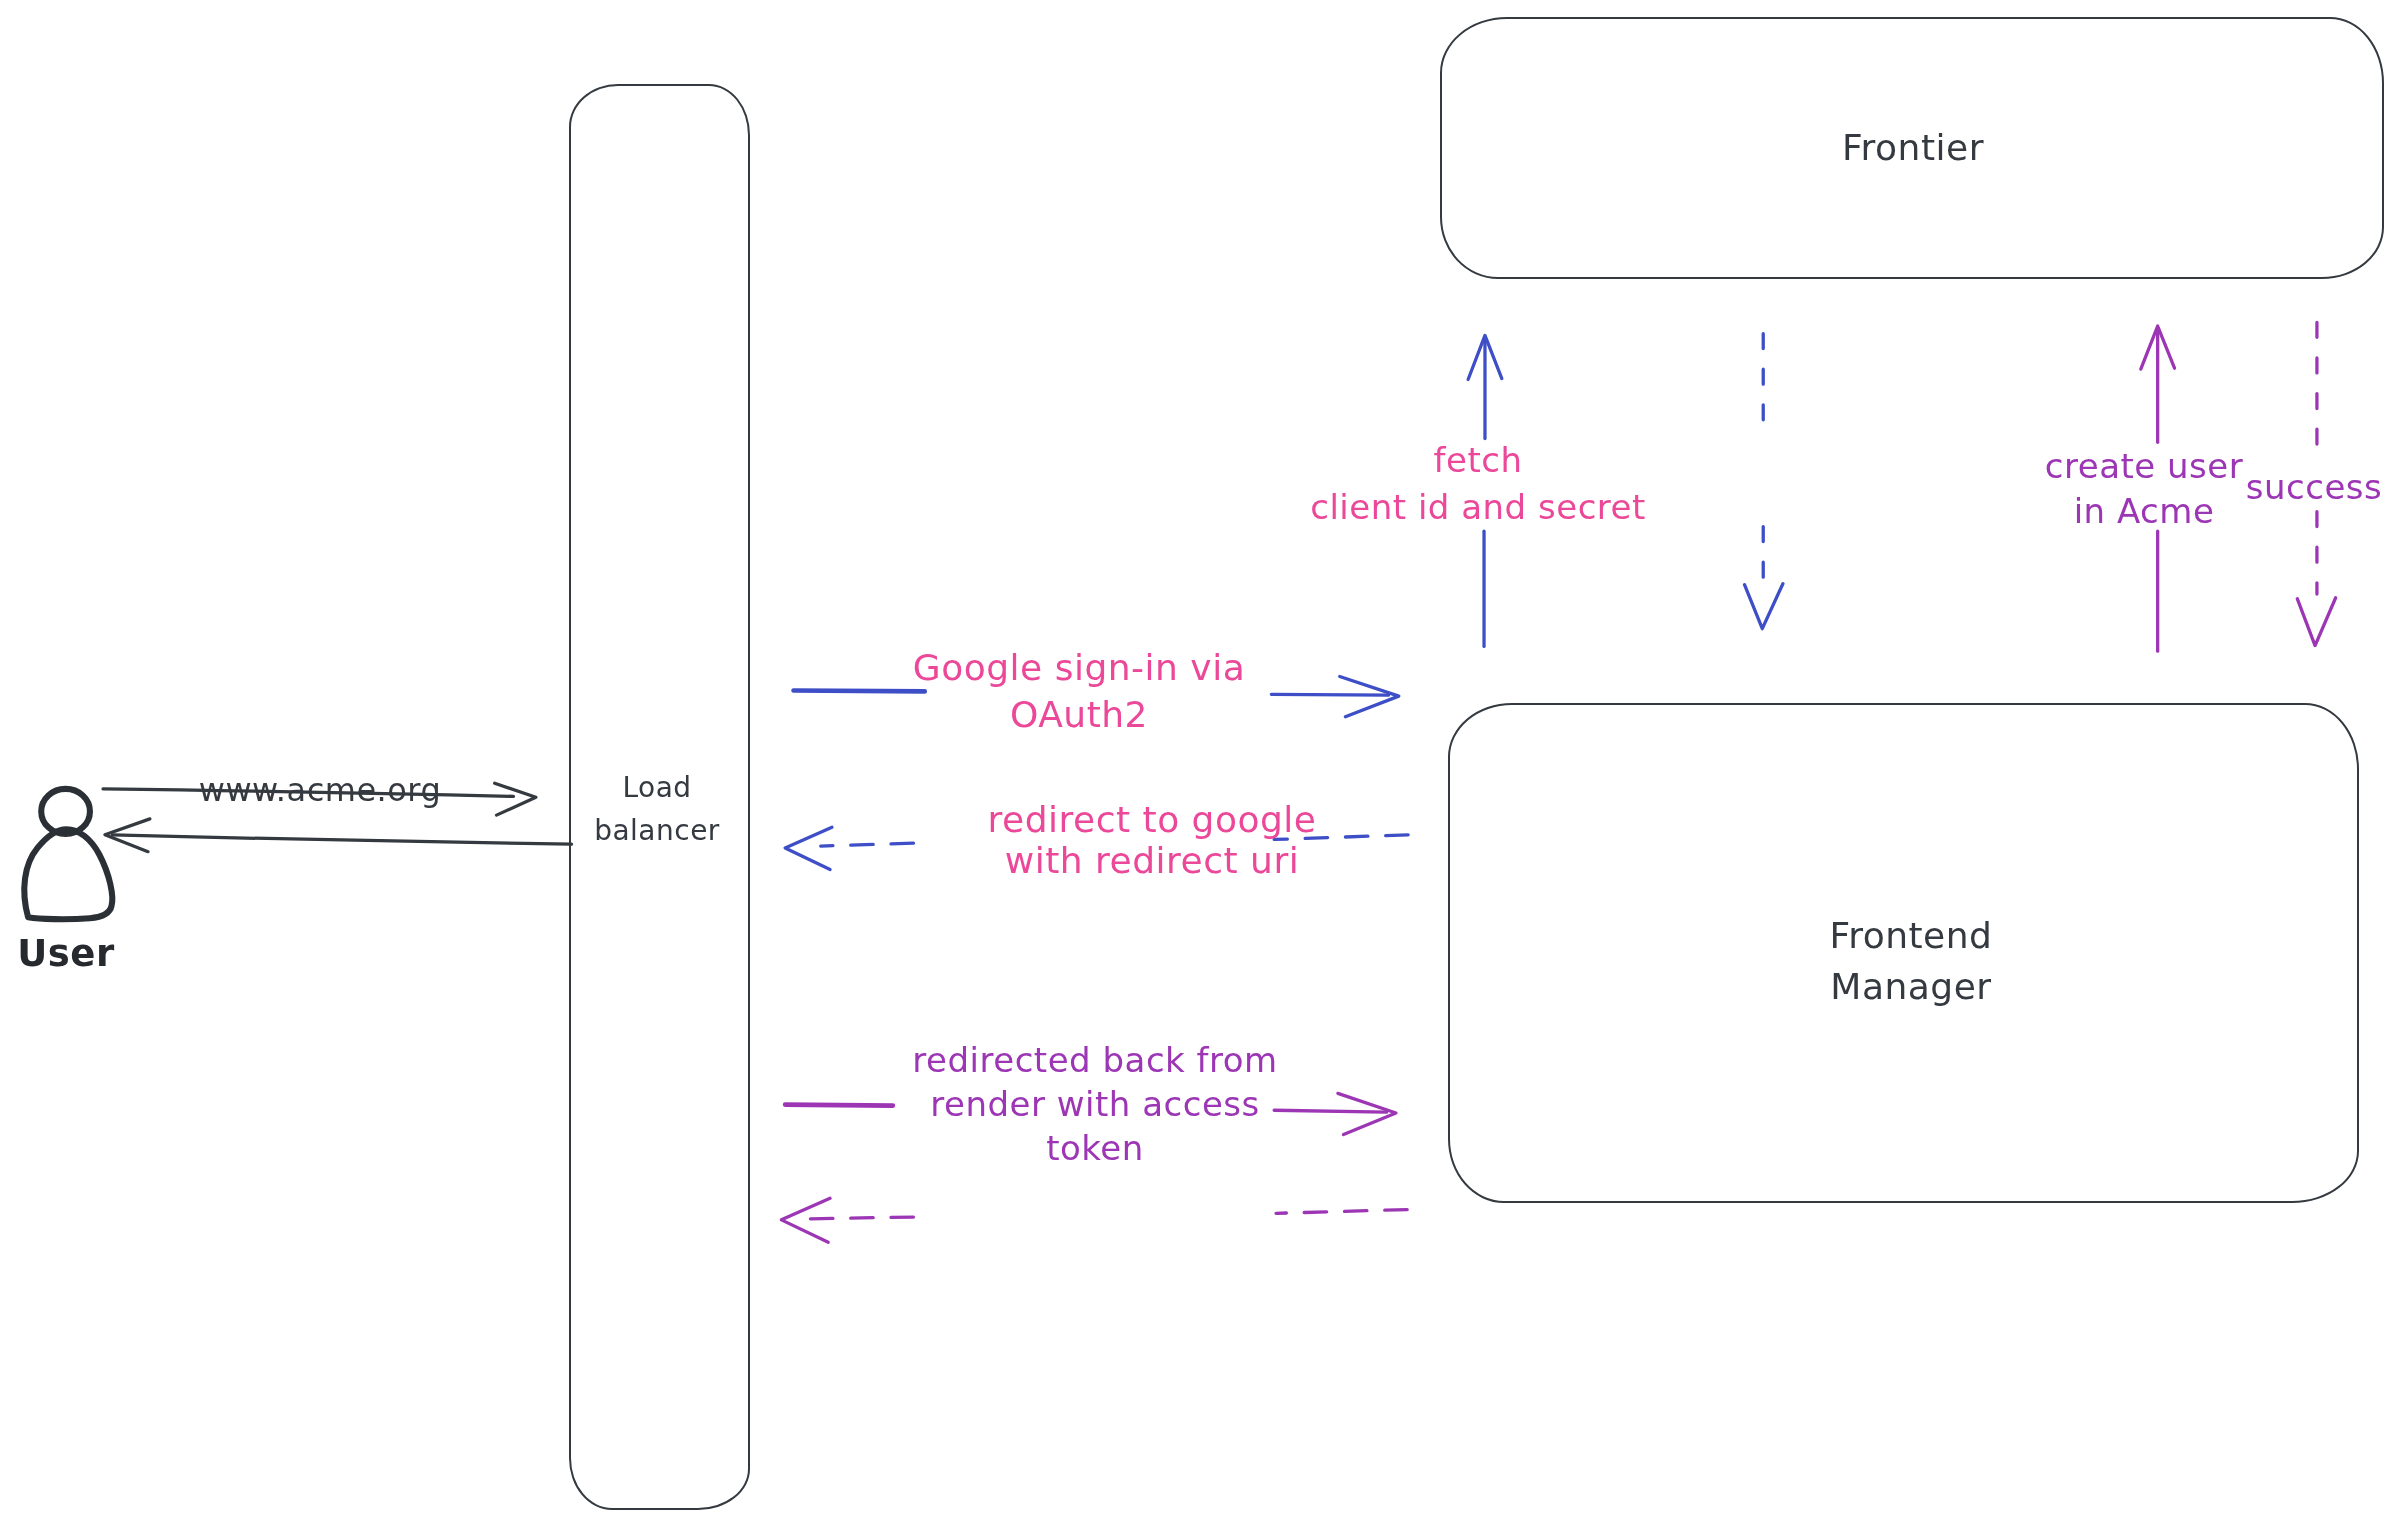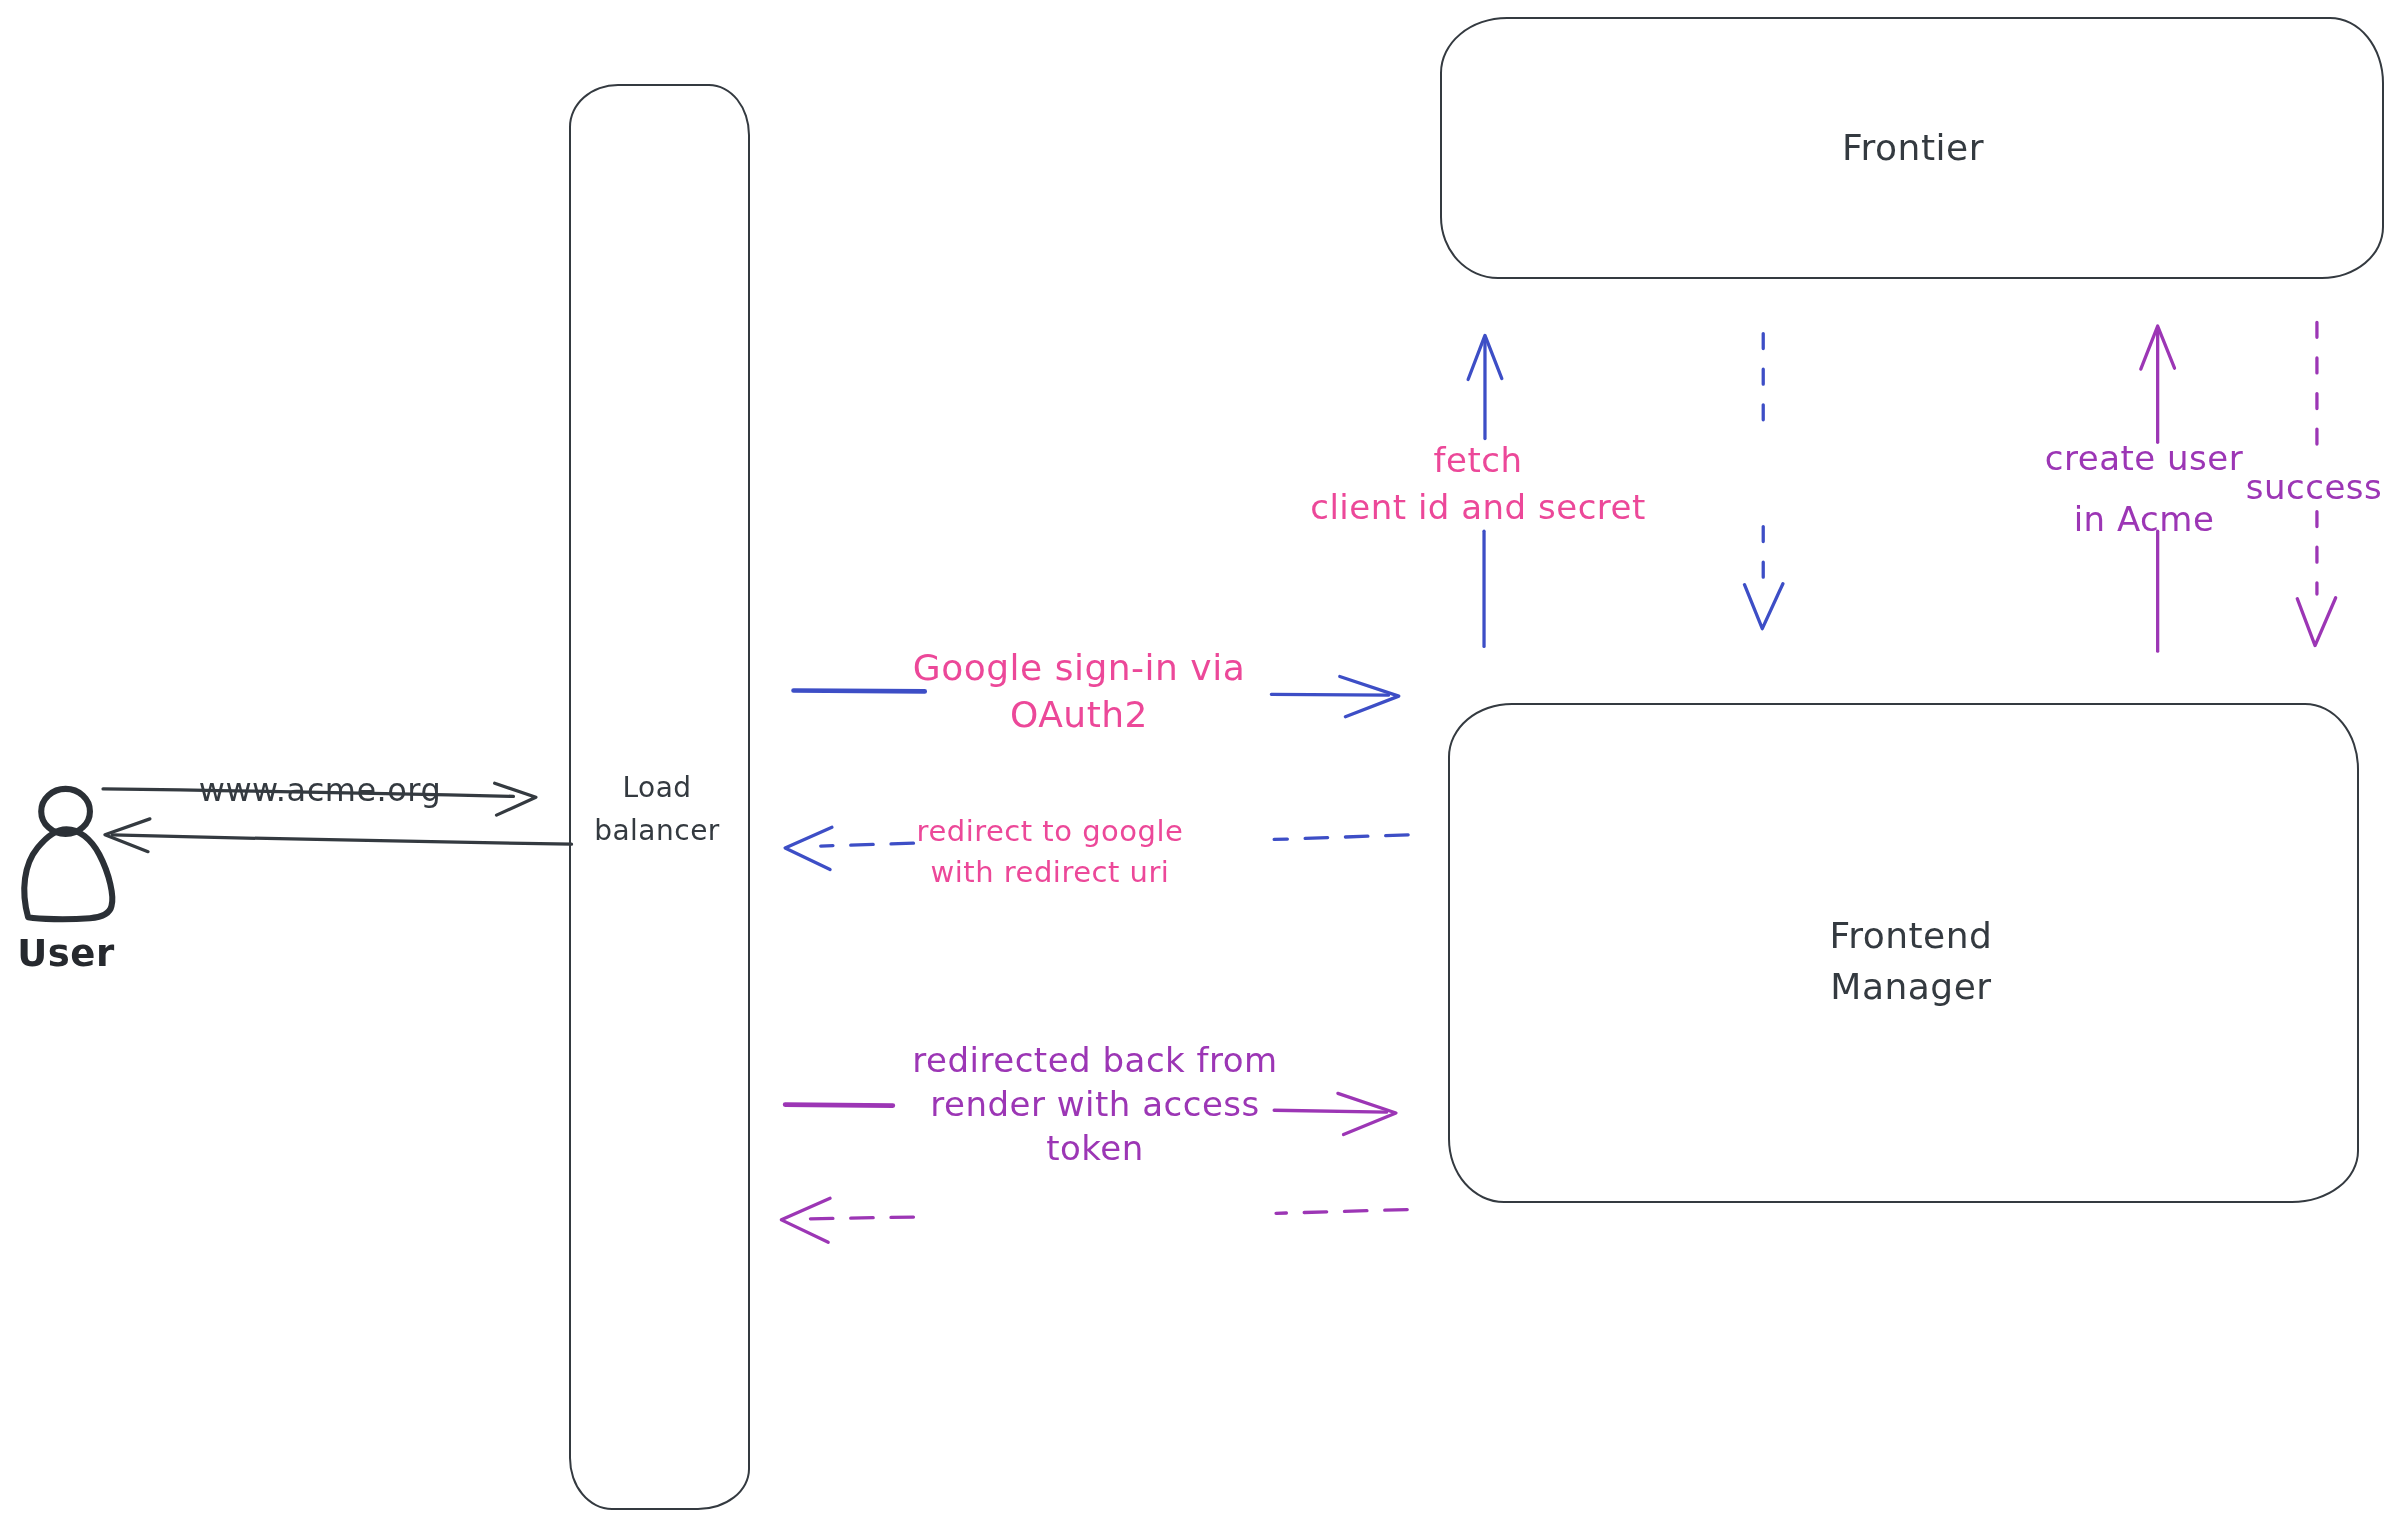--- a/index.html
+++ b/index.html
@@ -44,24 +44,24 @@
   .c-blue{color:#ec4899;}
   .c-purple{color:#9c36b5;}
 
   #lbl-load-balancer{left:657px;top:809px;font-size:28px;line-height:43px;}
   #lbl-frontier{left:1913px;top:148px;font-size:36px;}
   #lbl-frontend-manager{left:1911px;top:961px;font-size:36px;line-height:51px;}
   #lbl-user{left:66px;top:954px;font-size:37px;font-weight:600;color:#26292e;}
 
   #lbl-www{left:320px;top:790px;font-size:32px;}
   #lbl-google-signin{left:1079px;top:691px;font-size:36px;line-height:47px;}
-  #lbl-redirect-google{left:1050px;top:840px;font-size:29px;line-height:41px;margin-top:12px;}
+  #lbl-redirect-google{left:1152px;top:840px;font-size:36px;line-height:41px;}
   #lbl-fetch-client{left:1478px;top:484px;font-size:34px;line-height:47px;}
   #lbl-client-id-secret{left:1765px;top:482px;font-size:34px;line-height:51px;}
-  #lbl-create-user{left:2144px;top:489px;font-size:34px;line-height:61px;}
+  #lbl-create-user{left:2144px;top:489px;font-size:34px;line-height:45px;}
   #lbl-success{left:2314px;top:487px;font-size:34px;}
   #lbl-redirected-back{left:1095px;top:1104px;font-size:34px;line-height:44px;}
   #lbl-render-org-page{left:1099px;top:1215px;font-size:34px;line-height:50px;}
 
   path,ellipse{fill:none;stroke-linecap:round;stroke-linejoin:round;}
   .s-dark{stroke:#343a40;stroke-width:3.5px;}
   .s-blue{stroke:#3d4ec6;stroke-width:3.5px;}
   .s-purple{stroke:#9c36b5;stroke-width:3.5px;}
   .thick{stroke-width:5px;}
   .dash-h{stroke-dasharray:24 19;}

